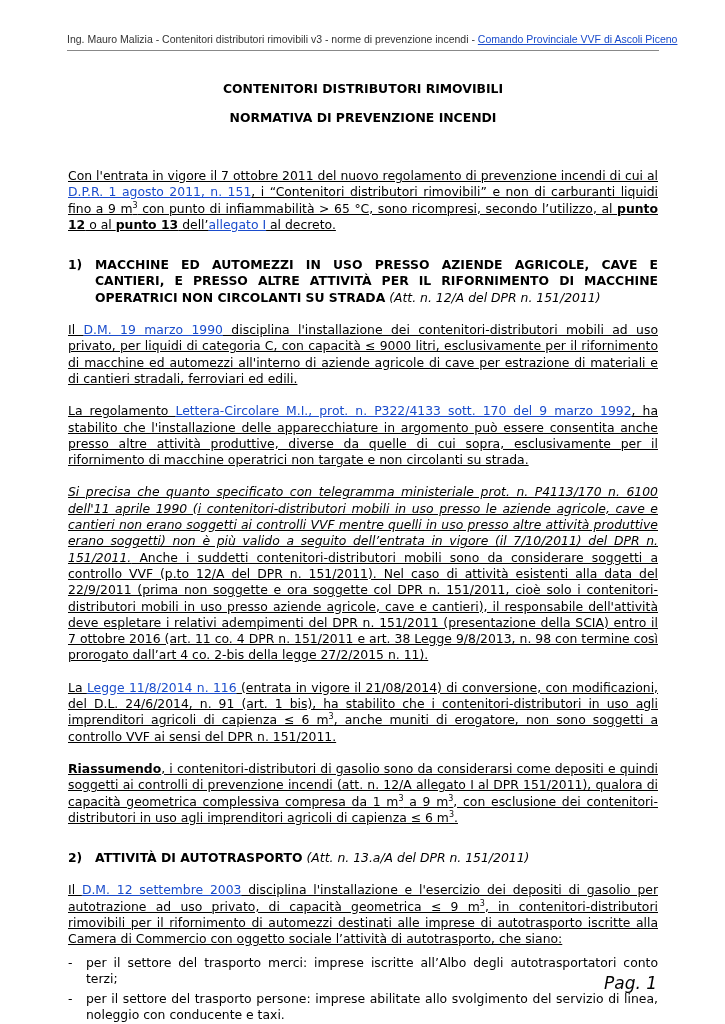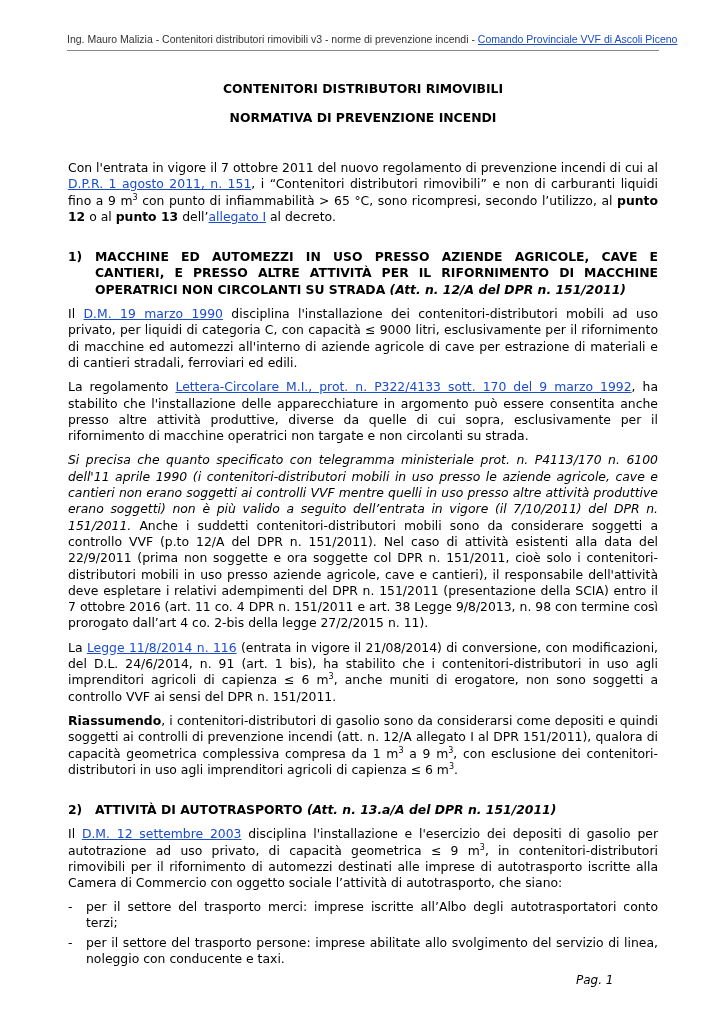--- a/index.html
+++ b/index.html
@@ -5,30 +5,30 @@
   html, body { margin:0; padding:0; background:#ffffff; }
   body { width:725px; height:1024px; position:relative; overflow:hidden;
          font-family:"DejaVu Sans", sans-serif; color:#000; }
   .header { position:absolute; left:67px; top:33px; width:592px;
             font-family:"Liberation Sans", sans-serif; font-size:10.5px;
             color:#333; white-space:nowrap; border-bottom:1px solid #888; padding-bottom:5px; text-align:center; }
   .header a, .body a { color:#1a4ccc; text-decoration:underline; }
   .title { position:absolute; left:67px; width:592px; text-align:center;
            font-weight:bold; font-size:12.4px; }
   .body { position:absolute; left:68px; width:590px; font-size:12.4px; line-height:16.3px; }
-  .p { margin:8px 0 7px 0; text-align:justify; }
+  .p { margin:16px 0 7px 0; text-align:justify;text-decoration:underline; }
   .h { font-weight:bold; display:flex; margin:0 0 4px 0; }
   .h .num { width:27px; flex:none; }
   .h .txt { flex:1; text-align:justify; }
-  .it { font-style:italic; font-weight:bold; }
+  .it { font-style:italic; font-weight:normal; }
   sup { font-size:8px; line-height:0; }
   .li { display:flex; margin:0 0 4px 0; }
   .li .dash { width:18px; flex:none; }
   .li .txt { flex:1; text-align:justify; }
-  .footer { position:absolute; left:576px; top:973px; font-style:italic; font-size:12px; }
+  .footer { position:absolute; left:604px; top:973px; font-style:italic; font-size:17px; }
 </style>
 </head>
 <body>
 
 <div class="header">
   <span>Ing. Mauro Malizia - Contenitori distributori rimovibili v3 - norme di prevenzione incendi - </span><a>Comando Provinciale VVF di Ascoli Piceno</a>
 </div>
 
 <div class="title" style="top:81px">CONTENITORI DISTRIBUTORI RIMOVIBILI</div>
 <div class="title" style="top:110px">NORMATIVA DI PREVENZIONE INCENDI</div>

